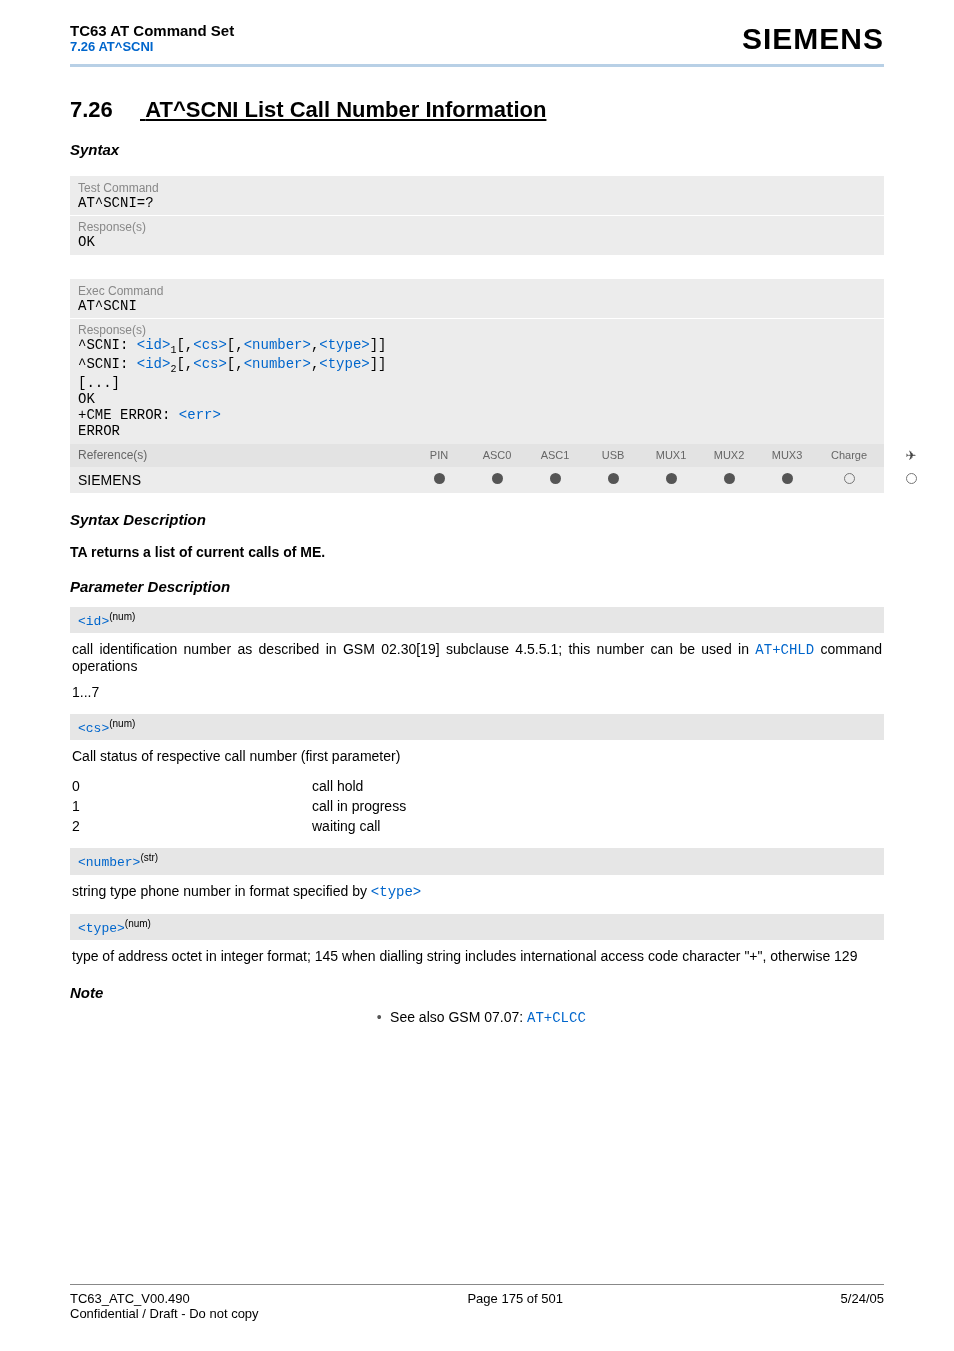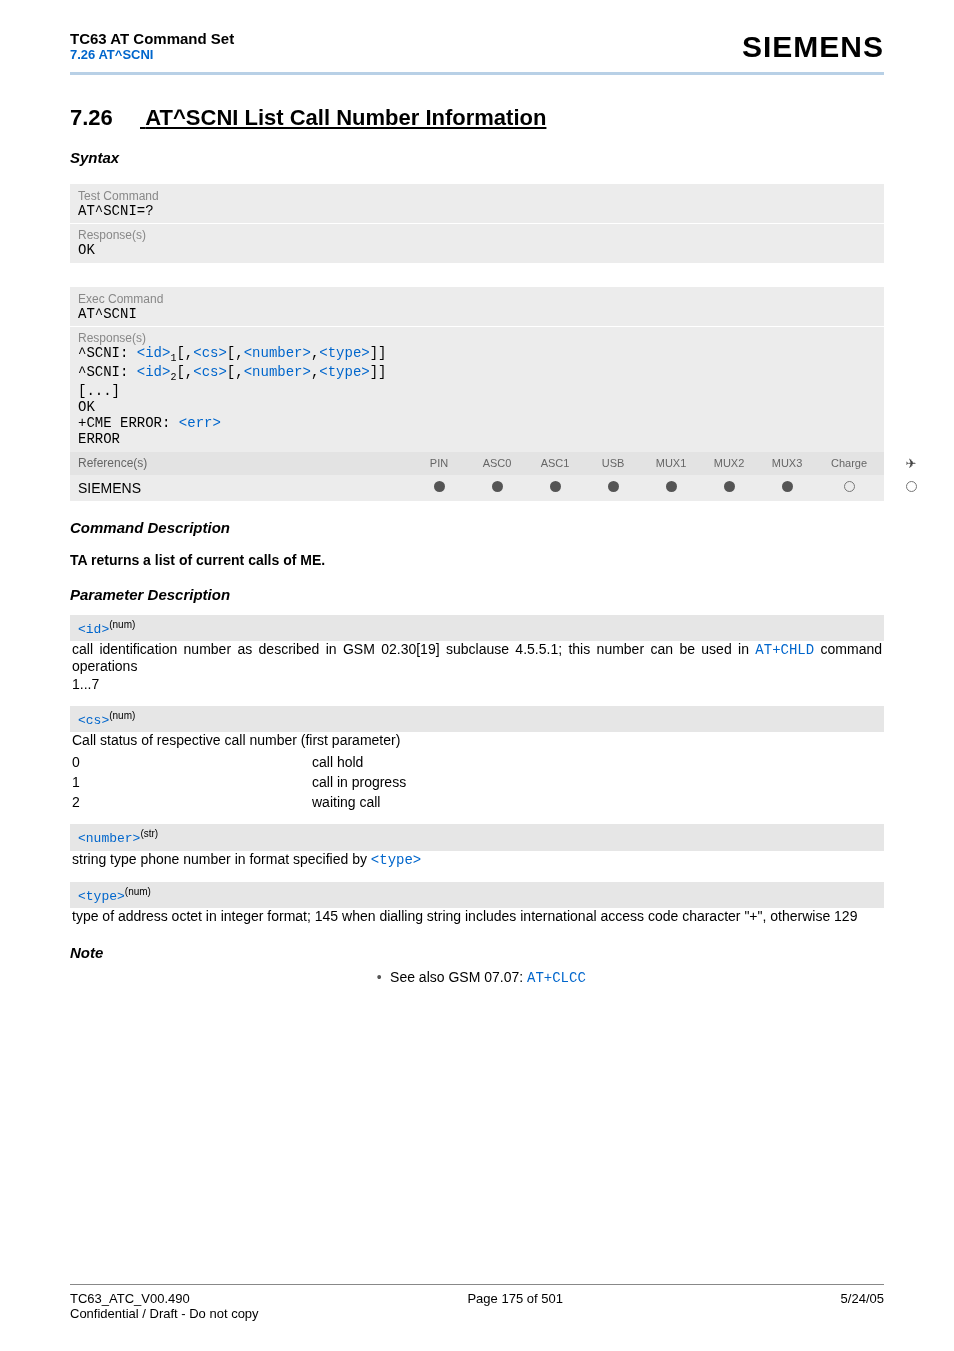--- a/index.html
+++ b/index.html
@@ -10,21 +10,21 @@
     background: #fff;
     width: 954px;
     height: 1351px;
     position: relative;
     padding: 0 70px;
   }
   .header-row {
     display: flex;
     justify-content: space-between;
     align-items: flex-start;
-    padding-top: 30px;
+    padding-top: 22px;
     padding-bottom: 8px;
   }
   .header-left { font-size: 15px; }
   .header-left .title-bold { font-weight: bold; }
   .header-left .subsection { font-weight: bold; color: #0066cc; font-size: 13px; }
   .logo { font-family: Arial, sans-serif; font-weight: 900; font-size: 30px; letter-spacing: 1px; color: #000; }
   .hr-top { border: none; border-top: 3px solid #b8d0e6; margin-bottom: 30px; }
   .section-title { font-size: 22px; font-weight: bold; margin-bottom: 16px; text-decoration: underline; }
   .section-num { display: inline-block; width: 70px; }
   .subheading { font-size: 15px; font-weight: bold; font-style: italic; margin-top: 18px; margin-bottom: 8px; }
@@ -40,21 +40,21 @@
   .siemens-row { display: flex; align-items: center; background: #ececec; padding: 5px 8px; font-size: 14px; }
   .siemens-row .ref-label { flex: 0 0 340px; }
   .dot-filled { display: inline-block; width: 11px; height: 11px; border-radius: 50%; background: #555; }
   .dot-open { display: inline-block; width: 11px; height: 11px; border-radius: 50%; border: 1.5px solid #777; background: transparent; }
   .plane { font-size: 13px; color: #444; }
   .body-text { font-size: 14px; margin-top: 16px; text-align: justify; font-weight: bold; }
   .link { color: #0066cc; font-family: "Courier New", monospace; }
   .param-header { background: #e6e6e6; padding: 4px 8px; font-size: 13px; margin-top: 12px; }
   .param-name { font-family: "Courier New", monospace; color: #0066cc; }
   .sup { font-size: 10px; vertical-align: super; }
-  .param-body { padding: 0 2px 2px 2px; font-size: 14px; }
+  .param-body { padding: 8px 2px 2px 2px; font-size: 14px; }
   .kv-row { display: flex; margin-top: 4px; }
   .kv-key { width: 240px; }
   .note-list { margin-top: 8px; padding-left: 4px; font-size: 14px; text-align: center; }
   .note-bullet { display: inline-block; width: 14px; color: #555; }
   .footer { position: absolute; bottom: 30px; left: 70px; right: 70px; }
   .footer-hr { border: none; border-top: 1px solid #888; margin-bottom: 6px; }
   .footer-row { display: flex; justify-content: space-between; font-size: 13px; }
   .param-num { font-family: "Courier New", monospace; color:#0066cc; }
   .sub { font-size: 10px; vertical-align: sub; }
   .brk { color: #000; }
@@ -131,21 +131,21 @@
       <div class="ref-col"><span class="dot-filled"></span></div>
       <div class="ref-col"><span class="dot-filled"></span></div>
       <div class="ref-col"><span class="dot-filled"></span></div>
       <div class="ref-col"><span class="dot-filled"></span></div>
       <div class="ref-col wide"><span class="dot-open"></span></div>
       <div class="ref-col"><span class="dot-open"></span></div>
       <div class="ref-col"><span class="dot-open"></span></div>
     </div>
 </div>
 
-<div class="subheading">Command Description</div>
+<div class="subheading">Syntax Description</div>
 <div class="body-text">TA returns a list of current calls of ME.</div>
 
 <div class="subheading">Parameter Description</div>
 
 <div class="param-header">
   <span class="param-name">&lt;id&gt;</span><span class="sup">(num)</span>
 </div>
 <div class="param-body" style="text-align:justify">
   <span>call identification number as described in GSM 02.30[19] subclause 4.5.5.1; this number can be used in </span><span class="link">AT+CHLD</span><span> command operations</span>
 </div>

